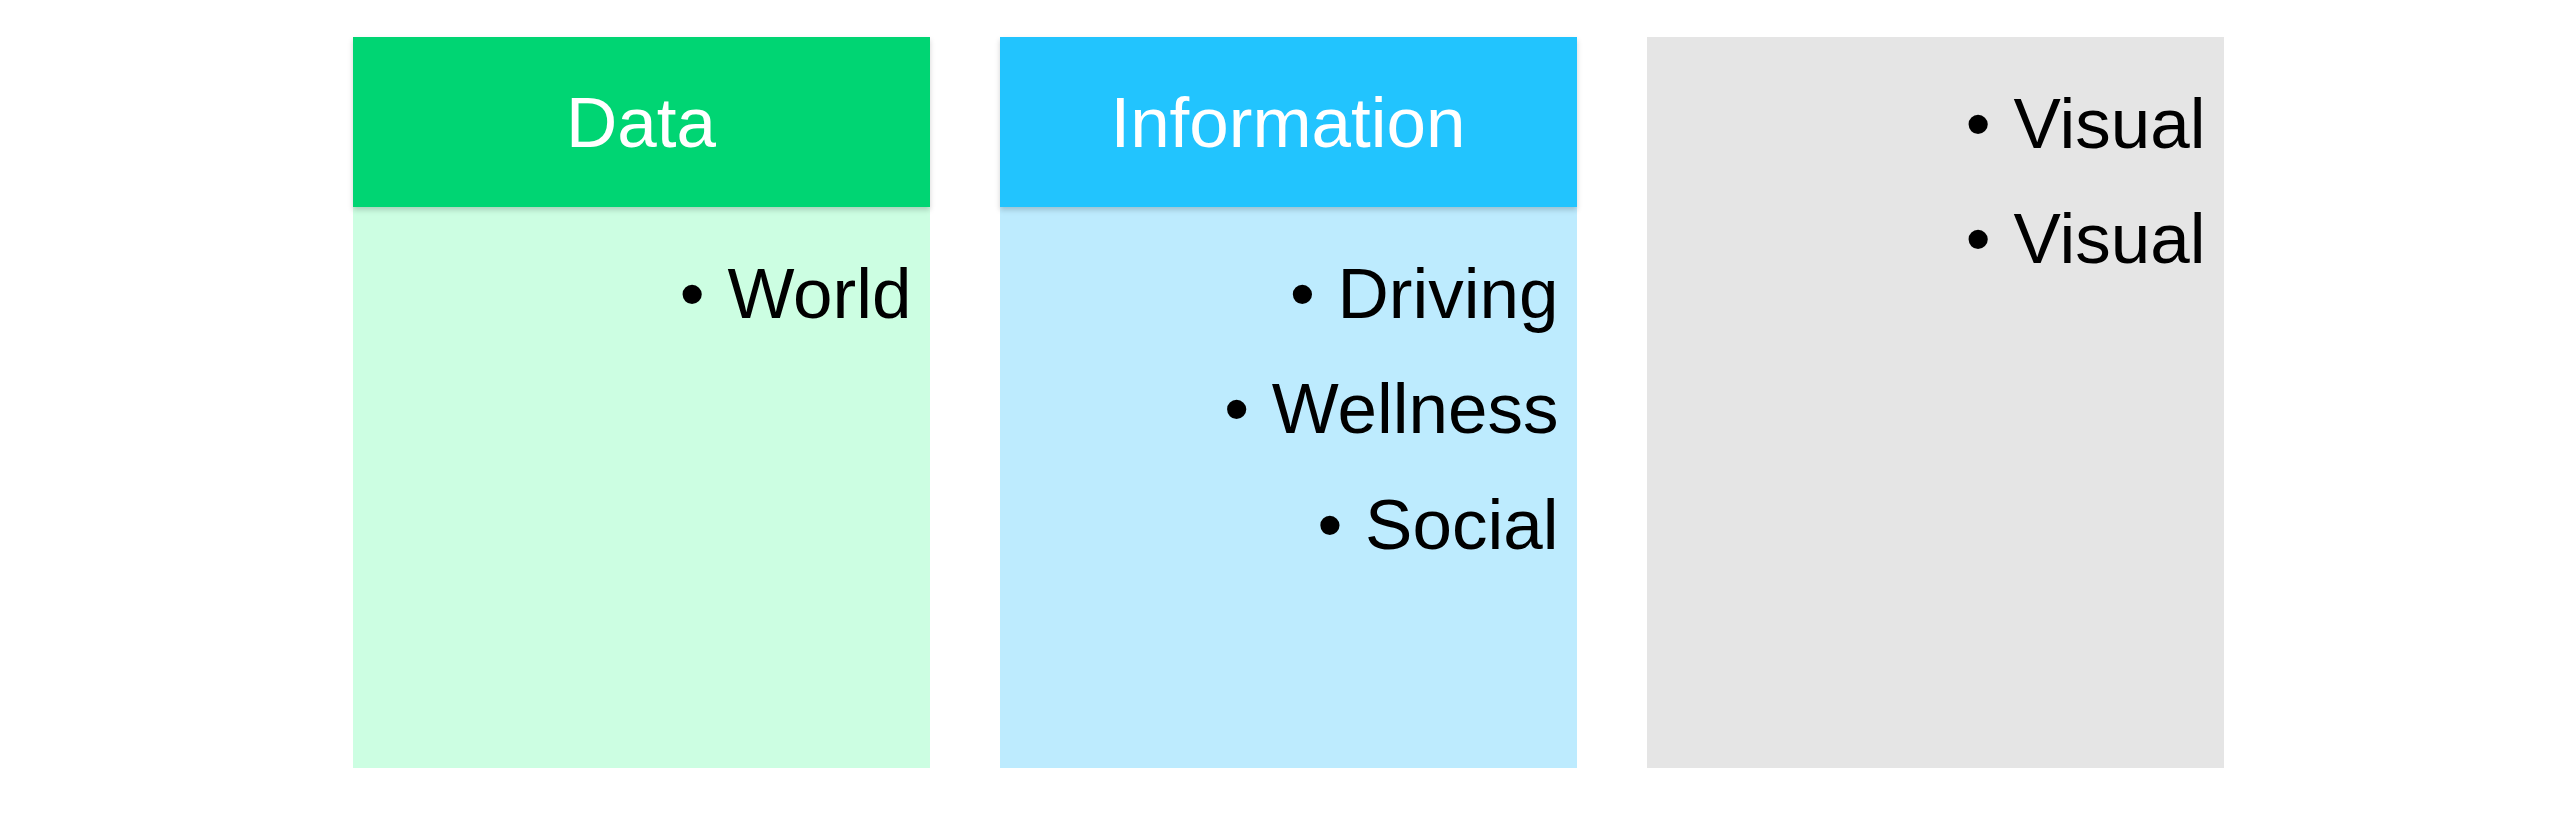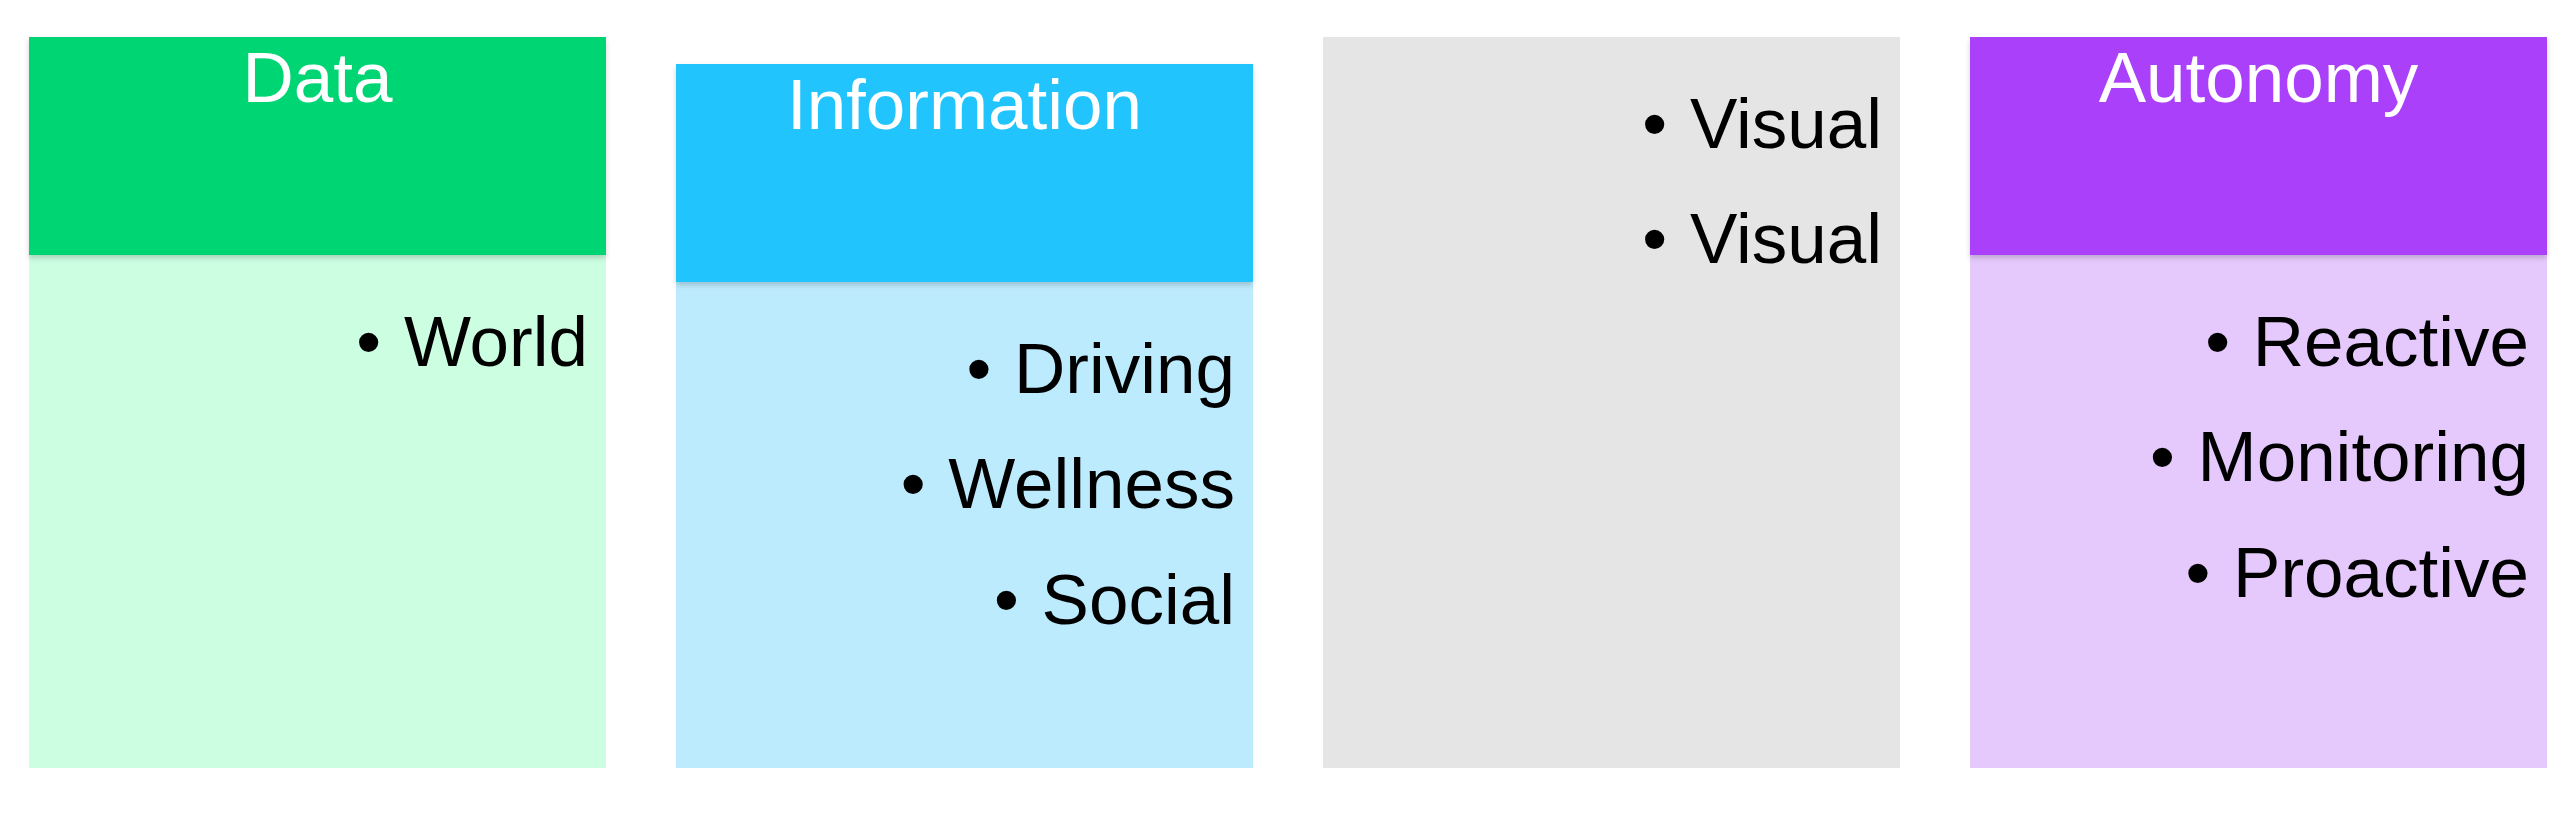--- a/index.html
+++ b/index.html
@@ -22,24 +22,24 @@
     gap: 70px;
     padding-top: 37px;
   }
   .card {
     width: 577px;
     height: 731px;
     display: flex;
     flex-direction: column;
   }
   .card-header {
-    height: 218px;
+    height: 170px;
     flex: none;
     display: flex;
-    align-items: flex-start;
+    align-items: center;
     justify-content: center;
     box-shadow: 0 2.7px 5.3px rgba(0,0,0,0.18);
     position: relative;
     z-index: 2;
   }
   .card-title {
     color: #FFFFFF;
     font-size: 71px;
     font-weight: 400;
     letter-spacing: 0px;
@@ -73,21 +73,21 @@
         <span class="card-title">Data</span>
       </div>
       <div class="card-body" style="background-color: rgb(204, 254, 226);">
         <div class="list-item">
           <span class="bullet">•</span><span class="item-text">World</span>
         </div>
       </div>
     </div>
 
     <div class="card">
-      <div class="card-header" style="background-color: rgb(34, 196, 254); margin-top: 27px;">
+      <div class="card-header" style="background-color: rgb(34, 196, 254);">
         <span class="card-title">Information</span>
       </div>
       <div class="card-body" style="background-color: rgb(189, 235, 254);">
         <div class="list-item">
           <span class="bullet">•</span><span class="item-text">Driving</span>
         </div>
         <div class="list-item">
           <span class="bullet">•</span><span class="item-text">Wellness</span>
         </div>
         <div class="list-item">
@@ -100,32 +100,16 @@
       <div class="card-body" style="background-color: #e5e5e5;">
         <div class="list-item">
           <span class="bullet">•</span><span class="item-text">Visual</span>
         </div>
         <div class="list-item">
           <span class="bullet">•</span><span class="item-text">Visual</span>
         </div>
       </div>
     </div>
 
-    <div class="card">
-      <div class="card-header" style="background-color: rgb(171, 64, 251);">
-        <span class="card-title">Autonomy</span>
-      </div>
-      <div class="card-body" style="background-color: rgb(229, 201, 253);">
-        <div class="list-item">
-          <span class="bullet">•</span><span class="item-text">Reactive</span>
-        </div>
-        <div class="list-item">
-          <span class="bullet">•</span><span class="item-text">Monitoring</span>
-        </div>
-        <div class="list-item">
-          <span class="bullet">•</span><span class="item-text">Proactive</span>
-        </div>
-      </div>
-    </div>
 
   </div>
 </div>
 
 
 </body></html>

